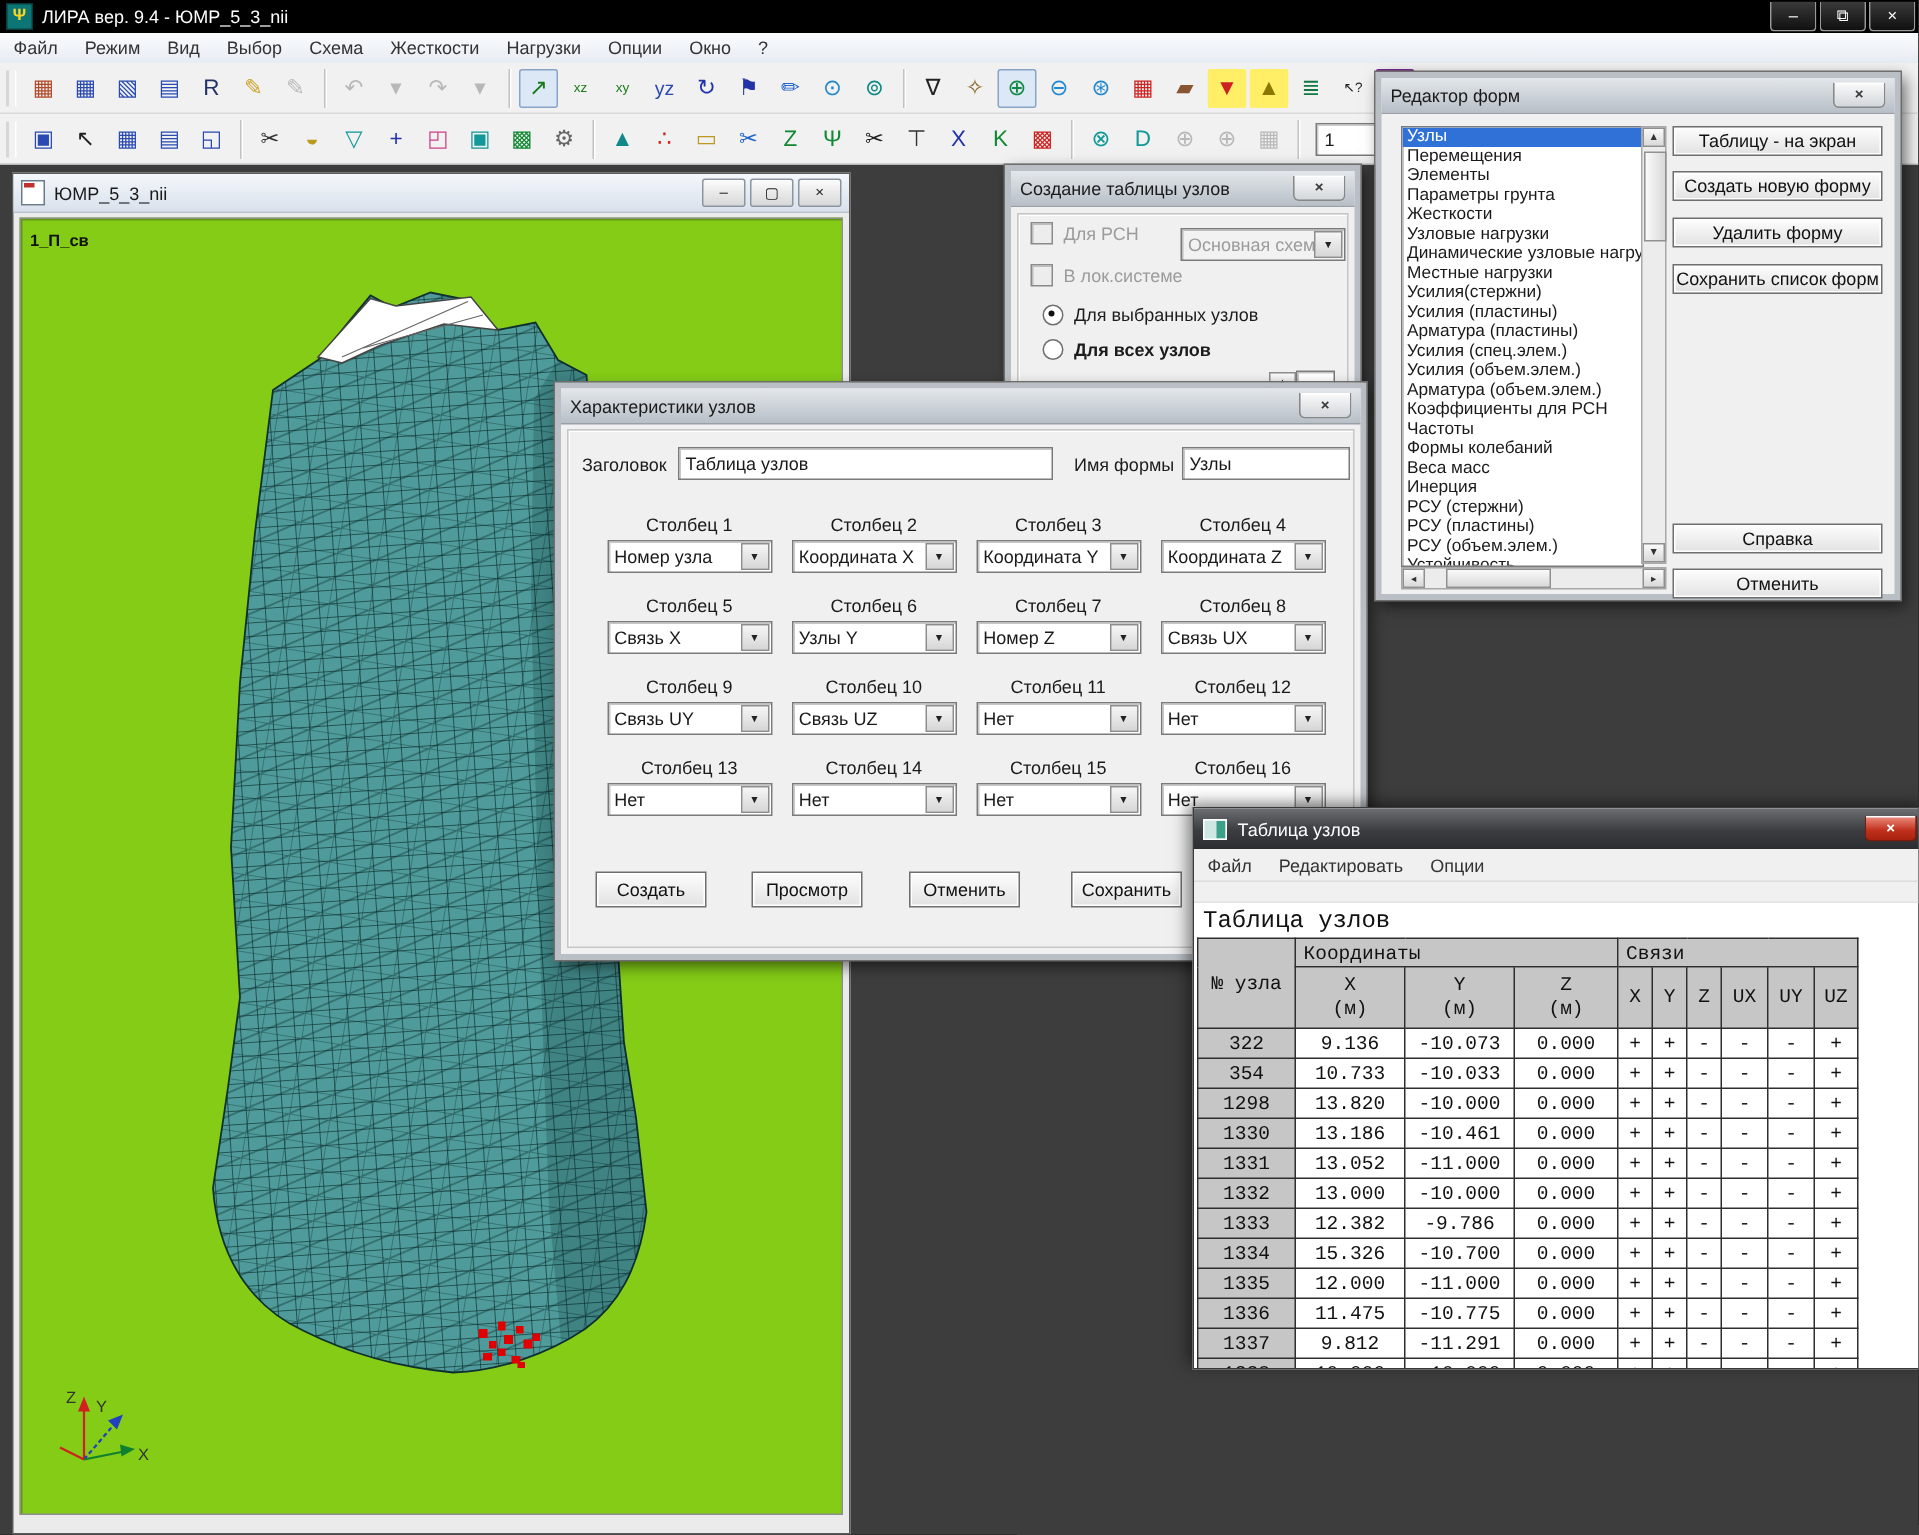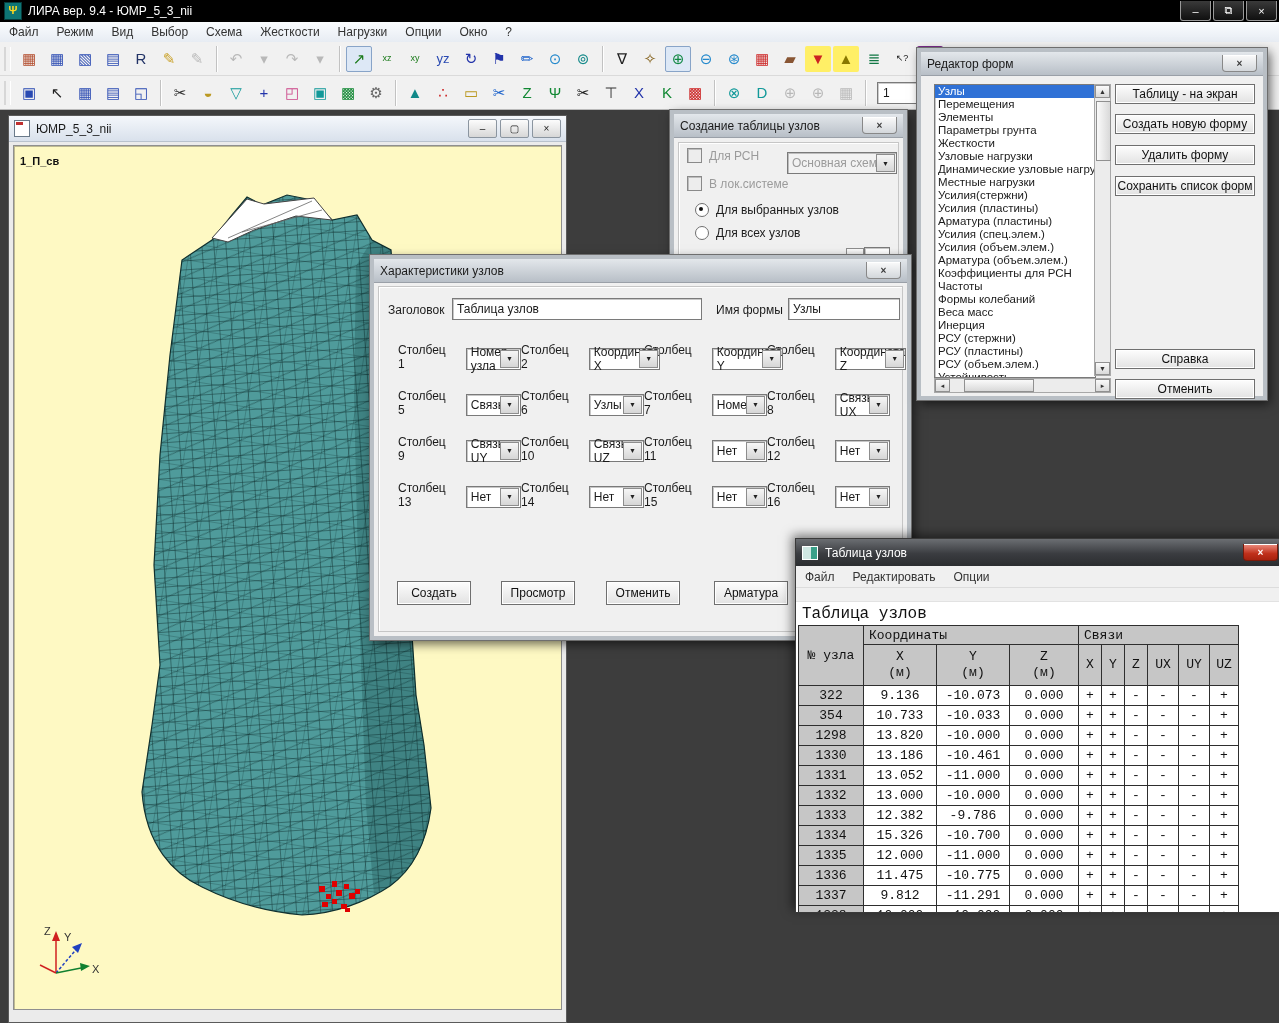--- a/index.html
+++ b/index.html
@@ -37,21 +37,21 @@
   
   .mdi{position:absolute;left:0;top:110px;width:100%;bottom:0;background:#3d3d3d;}
   .child{position:absolute;left:8px;top:5px;width:559px;height:908px;background:#ebebeb;
     border:1px solid #5a5a5a;box-sizing:border-box;z-index:1;}
   .child-title{height:25px;background:linear-gradient(#f4f7fb,#d9e1ec);display:flex;align-items:center;padding:0 5px;border-bottom:1px solid #b9c2cd;}
   .doc-icon{width:14px;height:15px;background:#fff;border:1px solid #6a7a8a;margin-right:6px;position:relative;}
   .doc-icon::after{content:"";position:absolute;left:1px;top:1px;width:7px;height:3px;background:#c03030;}
   .child-btns{margin-left:auto;display:flex;gap:3px;}
   .cbtn{width:27px;height:17px;background:linear-gradient(#fcfcfc,#d7d7d7);border:1px solid #8b95a0;
     border-radius:2px;font-size:10px;display:flex;align-items:center;justify-content:center;color:#222;}
-  .canvas{position:absolute;left:4px;top:29px;right:4px;bottom:12px;background:#fef9c3;
+  .canvas{position:absolute;left:4px;top:29px;right:4px;bottom:12px;background:#84cc16;
     border:1px solid #8f8f8f;box-shadow:inset 1px 1px 0 rgba(0,0,0,.25);overflow:hidden;}
   .scheme-label{position:absolute;left:6px;top:9px;font-size:11px;font-weight:bold;color:#111;}
   
   .dlg{position:absolute;background:#f0f0f0;border:4px solid #b9bfc5;outline:1px solid #6e6e6e;
     box-shadow:3px 4px 10px rgba(0,0,0,.6);box-sizing:border-box;}
   .dlg-title{height:23px;background:linear-gradient(#e3e7eb,#b8bfc7);display:flex;align-items:center;
     padding:0 6px;font-size:12px;color:#1b1b1b;border-bottom:1px solid #9aa0a8;}
   .close-x{margin-left:auto;width:33px;height:16px;background:linear-gradient(#fbfbfb,#d3d7db);
     border:1px solid #888;border-top:none;border-radius:0 0 4px 4px;display:flex;align-items:center;justify-content:center;
     font-size:10px;font-weight:bold;color:#3a3a3a;box-shadow:inset 0 1px 0 #fff;}
@@ -68,21 +68,21 @@
   .combo.dis{background:#f2f2f2;color:#9b9b9b;}
   .btn3d{background:linear-gradient(#fdfdfd,#e2e2e2);border:1px solid #6f6f6f;box-shadow:inset 0 0 0 1px #fff;
     font-size:12px;color:#111;display:flex;align-items:center;justify-content:center;box-sizing:border-box;}
   .chk{width:13px;height:13px;background:#fff;border:1px solid #8a8a8a;box-shadow:inset 1px 1px 0 rgba(0,0,0,.2);display:inline-block;}
   .chk.dis{background:#ededed;}
   .radio{width:12px;height:12px;border-radius:50%;background:#fff;border:1px solid #6f6f6f;display:inline-block;position:relative;}
   .radio.sel::after{content:"";position:absolute;left:3px;top:3px;width:4px;height:4px;border-radius:50%;background:#111;}
   .frow{position:absolute;display:flex;align-items:center;gap:7px;}
   
   #cols-grid{position:absolute;left:24px;top:84px;width:494px;display:grid;grid-template-columns:repeat(4,123px);row-gap:15px;}
-  .colcell{display:flex;flex-direction:row;align-items:center;gap:20px;}
+  .colcell{display:flex;flex-direction:column;align-items:center;}
   .colcell .clab{font-size:12px;margin-bottom:3px;}
   .colcell .combo{width:110px;}
   #props-btns{position:absolute;left:0px;top:322px;width:541px;display:flex;}
   #props-btns .btn3d{width:74px;height:24px;position:absolute;}
   
   .list{position:absolute;background:#fff;border:1px solid #7a7a7a;box-shadow:inset 1px 1px 0 rgba(0,0,0,.22);
     overflow:hidden;font-size:11.5px;}
   .litem{height:13px;line-height:13px;padding-left:3px;white-space:nowrap;}
   .litem.sel{background:#2f71d6;color:#fff;}
   .vsb{position:absolute;width:17px;background:#ececec;border:1px solid #a8a8a8;box-sizing:border-box;}
@@ -431,21 +431,21 @@
         <span class="dbtn">▼</span>
       </div>
       <div class="frow" style="left:13px;top:62px;">
         <span class="chk dis"></span>
         <span class="lbl dislbl">В лок.системе</span>
       </div>
       <div class="frow" style="left:21px;top:89px;">
         <span class="radio sel"></span>
         <span class="lbl">Для выбранных узлов</span>
       </div>
-      <div class="frow" style="left:21px;top:112px;">
+      <div class="frow" style="left:21px;top:112px;font-weight:bold;">
         <span class="radio"></span>
         <span class="lbl">Для всех узлов</span>
       </div>
       <div class="sparr" style="position:absolute;left:172px;top:134px;">▴</div>
       <div class="tinput" style="position:absolute;left:190px;top:133px;width:26px;height:14px;"></div>
     </div>
 
     <div class="dlg" style="left:370px;top:145px;width:541px;height:385px;z-index:3;">
       <div class="dlg-title">
         <span>Характеристики узлов</span>
@@ -571,21 +571,21 @@
             <div class="combo">
               <span>Нет</span>
               <span class="dbtn">▼</span>
             </div>
           </div>
         </div>
       <div id="props-btns">
           <div class="btn3d" style="left: 23px;">Создать</div>
           <div class="btn3d" style="left: 127px;">Просмотр</div>
           <div class="btn3d" style="left: 232px;">Отменить</div>
-          <div class="btn3d" style="left: 340px;">Арматура</div>
+          <div class="btn3d" style="left: 340px;">Сохранить</div>
           <div class="btn3d" style="left: 443px;">Справка</div>
         </div>
     </div>
 
     <div class="dlg" style="left:917px;top:-62px;width:350px;height:352px;z-index:4;">
       <div class="dlg-title">
         <span>Редактор форм</span>
         <div class="close-x">×</div>
       </div>
       <div class="list" id="forms-list" style="left:13px;top:32px;width:160px;height:292px;">

